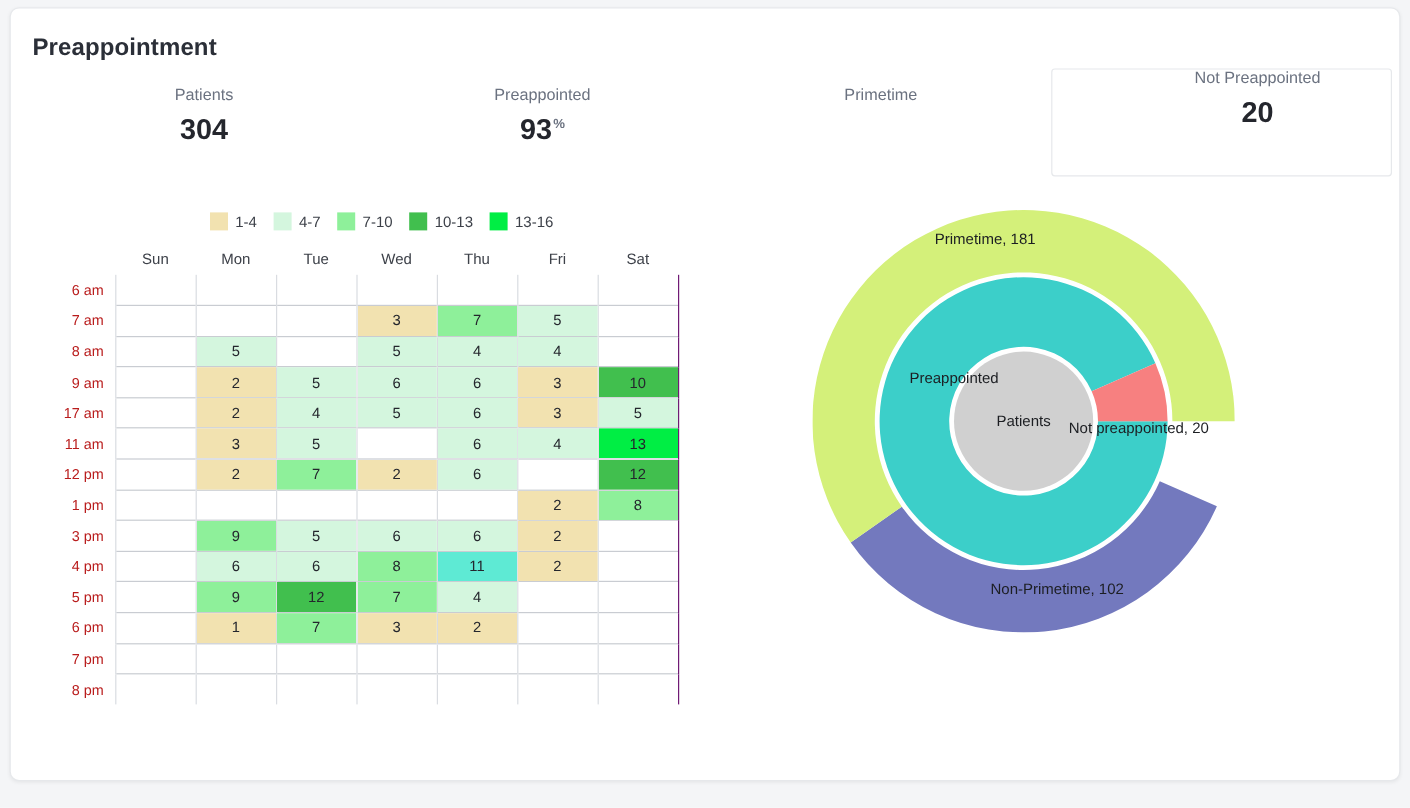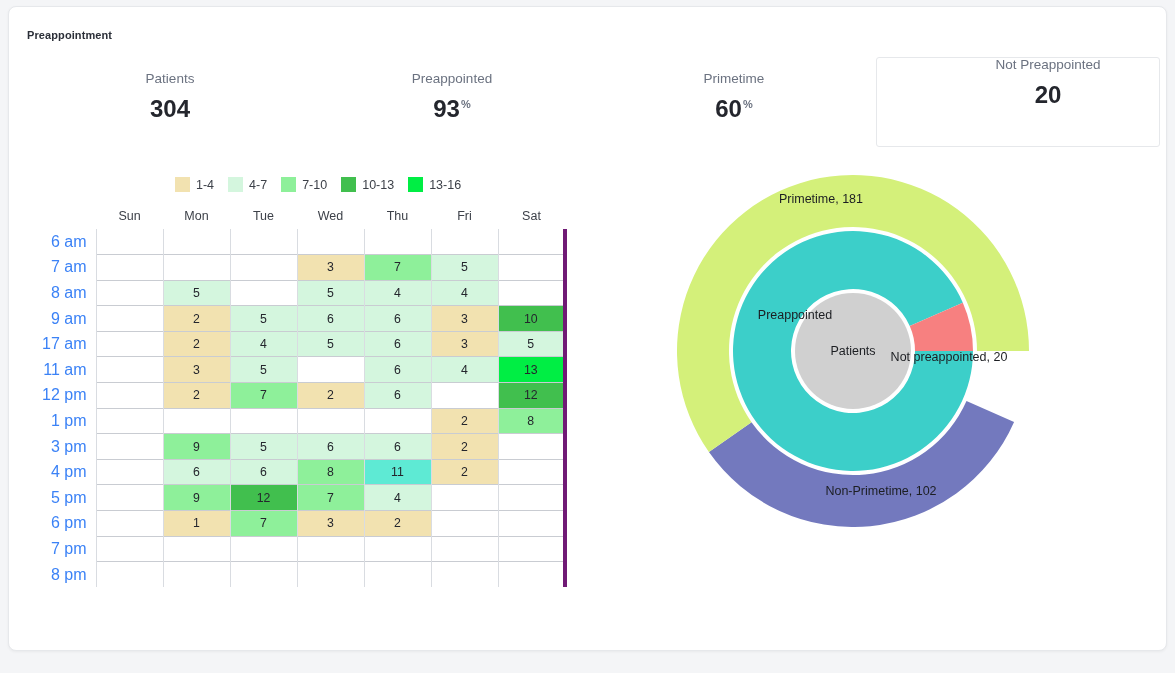--- a/index.html
+++ b/index.html
@@ -13,21 +13,21 @@
     position: absolute;
     left: 8px; top: 6px;
     width: 1159px; height: 645px;
     background: #ffffff;
     border: 1px solid #e6e8eb;
     border-radius: 8px;
     box-shadow: 0 1px 3px rgba(0,0,0,0.05);
   }
   #card-title {
     position: absolute; left: 18px; top: 22px;
-    font-size: 11px; font-weight: bold; color: #2b2f38;
+    font-size: 20px; font-weight: bold; color: #2b2f38;
     letter-spacing: 0.1px;
   }
 
   
   .kpi { position: absolute; text-align: center; }
   .kpi-label { font-size: 13.5px; color: #6b7280; white-space: nowrap; }
   .kpi-value {
     font-size: 24px; font-weight: bold; color: #24262d;
     margin-top: 9px; white-space: nowrap;
   }
@@ -58,32 +58,32 @@
   #heatmap { position: absolute; left: 20px; top: 198px; }
   #heatmap table { border-collapse: collapse; }
   #heatmap th.dayhdr {
     width: 67px; height: 24px;
     font-size: 12.5px; font-weight: normal; color: #3d4149;
     text-align: center; vertical-align: bottom; padding-bottom: 6px;
   }
   #heatmap th.corner { width: 67px; }
   #heatmap td.timelbl {
     width: 67px; height: 25.6px;
-    font-size: 16px; color: #3b82f6;
+    font-size: 12px; color: #b91c1c;
     text-align: right; padding-right: 9px;
     white-space: nowrap;
   }
   #heatmap td.cell {
     width: 67px; height: 25.6px;
     font-size: 12.3px; color: #24262d;
     text-align: center; vertical-align: middle;
     border-left: 1px solid #d9dce1;
     position: relative;
   }
-  #heatmap td.cell.lastcol { border-right: 4px solid #701a75; }
+  #heatmap td.cell.lastcol { border-right: 1px solid #701a75; }
   #heatmap tr.rowline td.cell { border-top: 1px solid #c9ccd2; }
   #heatmap tr.rowline td.timelbl { border-top: 1px solid transparent; }
 
   
   #sunburst { position: absolute; left: 668px; top: 168px; }
   .sb-label {
     font-size: 12.5px; fill: #1c1e22;
     font-family: "Liberation Sans", sans-serif;
   }
 </style>
@@ -101,21 +101,20 @@
     <div class="kpi-value"><span>304</span></div>
   </div>
 
   <div class="kpi" id="kpi-preappointed">
     <div class="kpi-label">Preappointed</div>
     <div class="kpi-value"><span>93</span><span class="pct">%</span></div>
   </div>
 
   <div class="kpi" id="kpi-primetime">
     <div class="kpi-label">Primetime</div>
-    <div class="kpi-value"><span>60</span><span class="pct">%</span></div>
   </div>
 
   <div class="kpi" id="kpi-notpre">
     <div class="kpi-label">Not Preappointed</div>
     <div class="kpi-value"><span>20</span></div>
   </div>
 
   <div id="legend">
       <div class="legend-item">
         <span class="legend-swatch" style="background: rgb(242, 226, 176);"></span>

